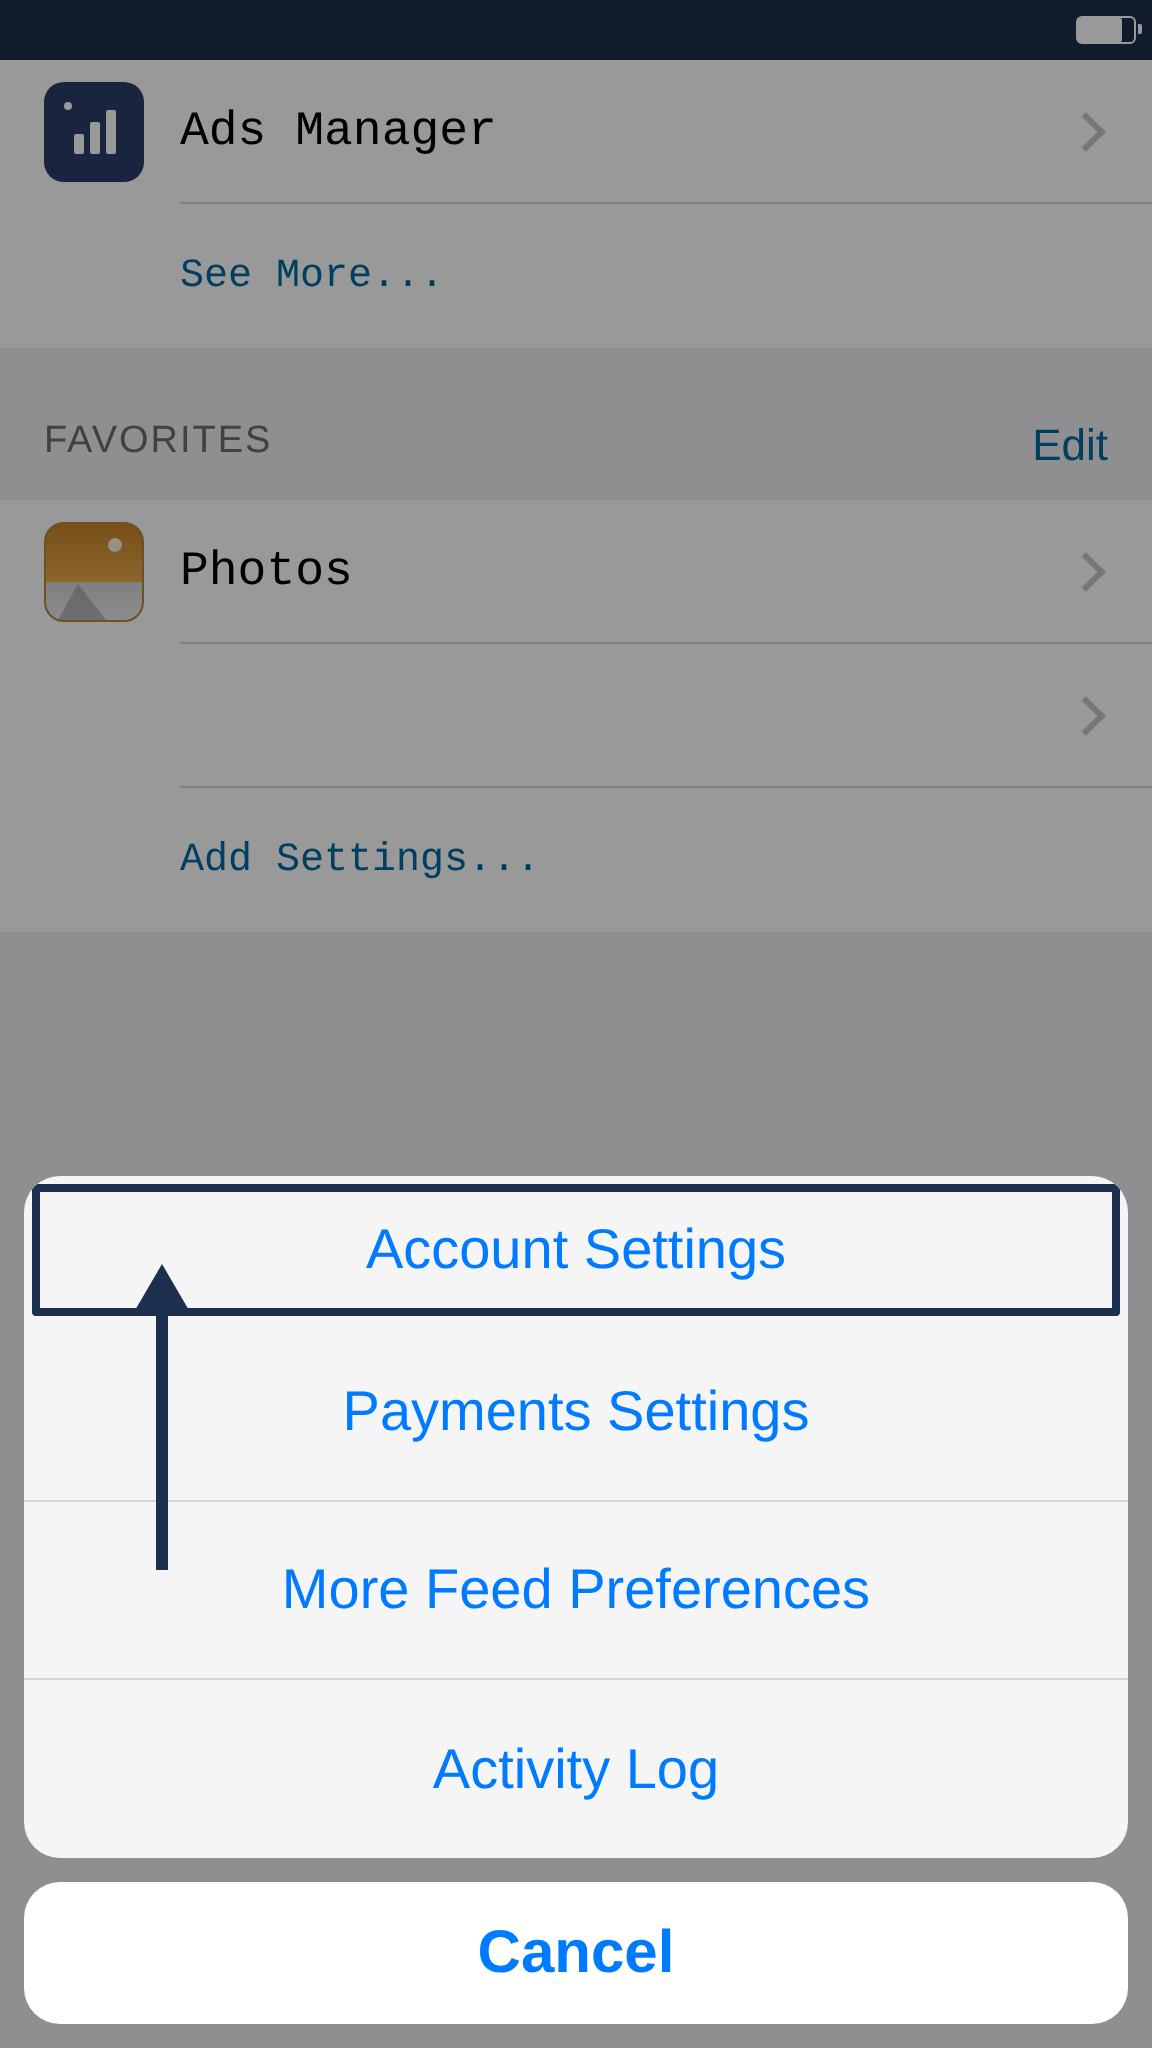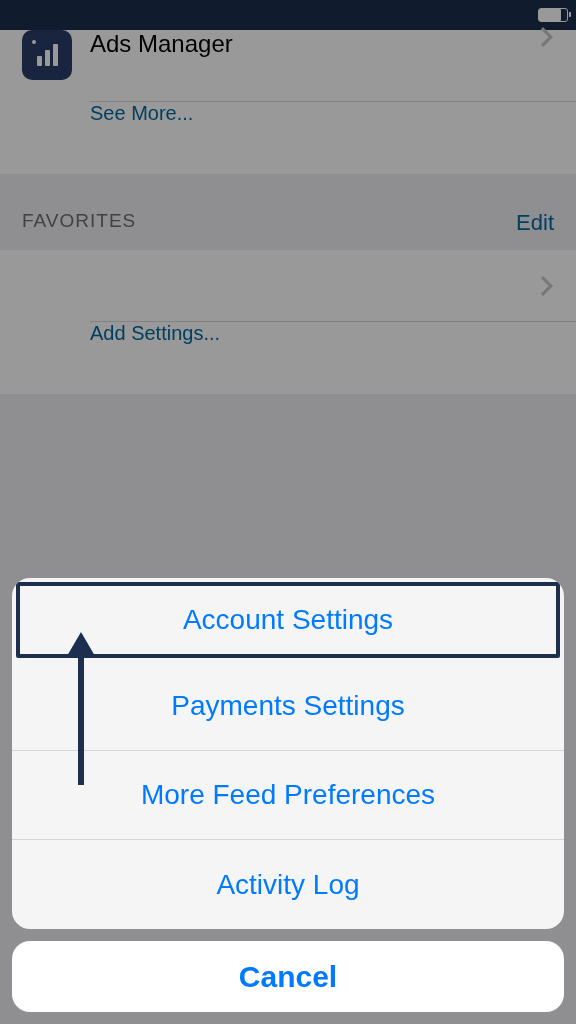--- a/index.html
+++ b/index.html
@@ -41,24 +41,25 @@
       height: 100%;
       width: 80%;
       border-radius: 1px;
     }
     .content {
       background: #EFEFF4;
     }
     .list-group { background: #fff; }
     .list-item {
       display: flex;
-      align-items: flex-start;
+      align-items: center;
       padding: 0 22px;
       min-height: 72px;
       position: relative;
+      font-family: Liberation Mono, monospace;
     }
     .list-item .divider {
       position: absolute;
       bottom: 0;
       left: 90px;
       right: 0;
       height: 1px;
       background: #D9D9D9;
     }
     .icon-box {
@@ -179,21 +180,21 @@
       justify-content: center;
       font-size: 28px;
       color: #007AFF;
       border-bottom: 1px solid #D6D6D8;
     }
     .sheet-item:last-child { border-bottom: none; }
     .sheet-item.highlighted {
       border: 4px solid #1C2F4E;
       margin: 4px;
       border-radius: 2px;
-      height: 76px;
+      height: 66px;
     }
     .cancel-btn {
       background: #fff;
       border-radius: 18px;
       height: 71px;
       display: flex;
       align-items: center;
       justify-content: center;
       font-size: 30px;
       font-weight: 600;
@@ -265,20 +266,26 @@
       <div class="link-text">See More...</div>
     </div>
   </div>
 
   <div class="section-header">
     <div class="section-title">FAVORITES</div>
     <div class="edit-link">Edit</div>
   </div>
 
   <div class="list-group">
+    <div class="list-item">
+      <div class="icon-box icon-photo"></div>
+      <div class="item-label">Photos</div>
+      <div class="chevron"></div>
+      <div class="divider"></div>
+    </div>
     <div class="empty-row">
       <div class="chevron"></div>
       <div class="divider"></div>
     </div>
     <div class="list-item">
       <div class="link-text">Add Settings...</div>
     </div>
   </div>
 </div>
 

